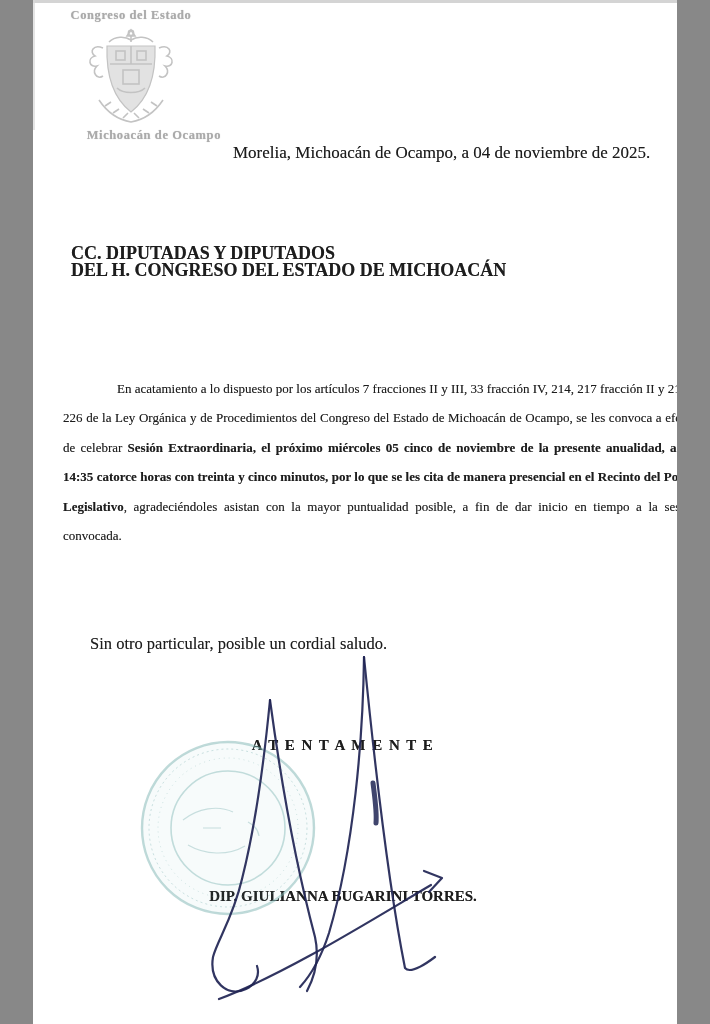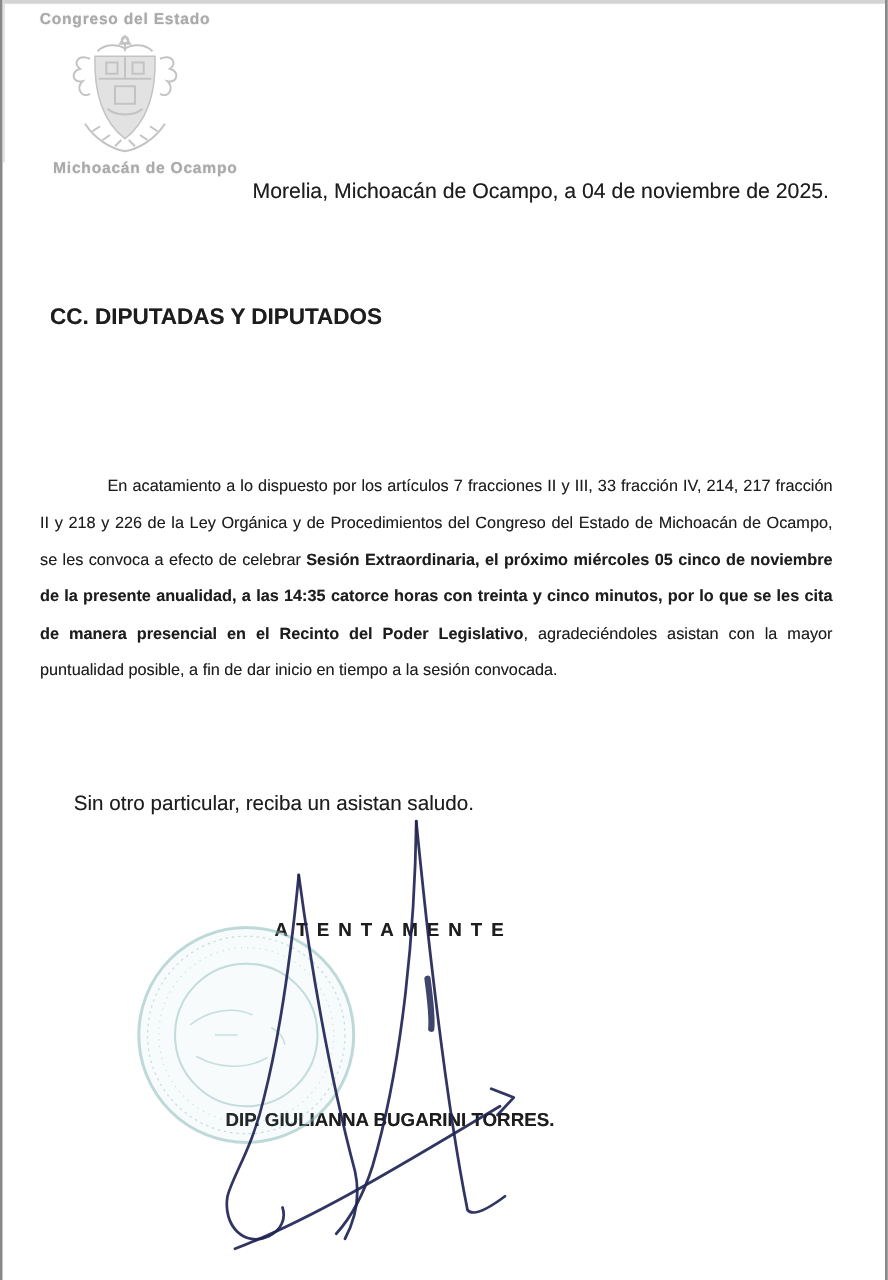--- a/index.html
+++ b/index.html
@@ -4,26 +4,27 @@
 <style>
   :root{
     --ink:#1f2454;
     --seal:#7fb5b3;
     --text:#1d1d1d;
     --gray-logo:#aaaaaa;
   }
   html,body{margin:0;padding:0;background:#888;}
   .page{
     position:relative;
-    width:706px;height:1024px;
+    width:600px;height:1024px;
     background:#ffffff;
     margin:0 auto;
     overflow:hidden;
-    font-family:Liberation Sans, sans-serif;
+    font-family:Liberation Serif, serif;
     color:var(--text);
+    padding-left:44px;
   }
   .scan-edge-top{position:absolute;top:0;left:0;width:710px;height:3px;background:#c9c9c9;opacity:.8;}
   .scan-edge-left{position:absolute;top:0;left:0;width:2px;height:130px;background:#d8d8d8;opacity:.7;}
 
   
   .letterhead{position:absolute;left:8px;top:8px;width:180px;text-align:center;color:var(--gray-logo);}
   .letterhead .org1{font-weight:bold;font-size:12.5px;letter-spacing:.6px;text-shadow:0 0 1px #c4c4c4;}
   .letterhead .emblem{display:block;margin:3px auto 0 auto;}
   .letterhead .org2{font-weight:bold;font-size:12.5px;letter-spacing:.6px;margin-top:2px;text-shadow:0 0 1px #c4c4c4;text-align:right;}
 
@@ -106,25 +107,26 @@
       <path class="emb" d="M20,74 C28,86 40,94 52,96 C64,94 76,86 84,74"></path>
       <path class="emb" d="M26,80 l6,-4 M34,87 l6,-4 M44,92 l5,-5 M78,80 l-6,-4 M70,87 l-6,-4 M60,92 l-5,-5"></path>
     </svg>
     <div class="org2">Michoacán de Ocampo</div>
   </div>
 
   <div class="dateline">Morelia, Michoacán de Ocampo, a 04 de noviembre de 2025.</div>
 
   <div class="recipient">
     <div>CC. DIPUTADAS Y DIPUTADOS</div>
+    <div>DEL H. CONGRESO DEL ESTADO DE MICHOACÁN</div>
   </div>
 
   <p class="body-text"><span>En acatamiento a lo dispuesto por los artículos 7 fracciones II y III, 33 fracción IV, 214, 217 fracción II y 218 y 226 de la Ley Orgánica y de Procedimientos del Congreso del Estado de Michoacán de Ocampo, se les convoca a efecto de celebrar </span><span class="bold">Sesión Extraordinaria, el próximo miércoles 05 cinco de noviembre de la presente anualidad, a las 14:35 catorce horas con treinta y cinco minutos, por lo que se les cita de manera presencial en el Recinto del Poder Legislativo</span><span>, agradeciéndoles asistan con la mayor puntualidad posible, a fin de dar inicio en tiempo a la sesión convocada.</span></p>
 
-  <div class="closing">Sin otro particular, reciba un asistan saludo.</div>
+  <div class="closing">Sin otro particular, posible un cordial saludo.</div>
 
   <div class="sig-heading">
     <div class="salutation">A T E N T A M E N T E</div>
   </div>
 
   <div class="sig-name">DIP. GIULIANNA BUGARINI TORRES.</div>
 
   <svg class="overlay" width="710" height="1024" viewBox="0 0 710 1024">
 
     <g>

